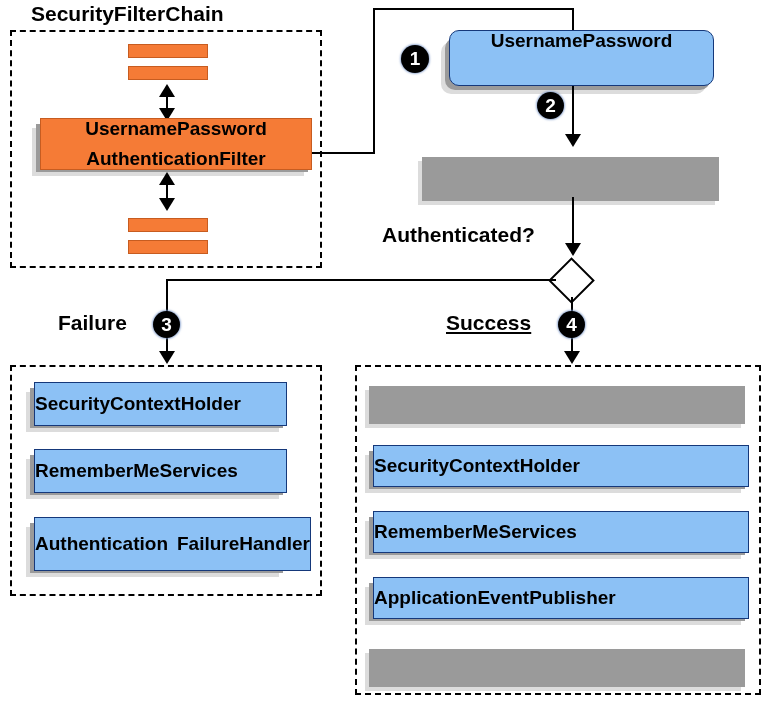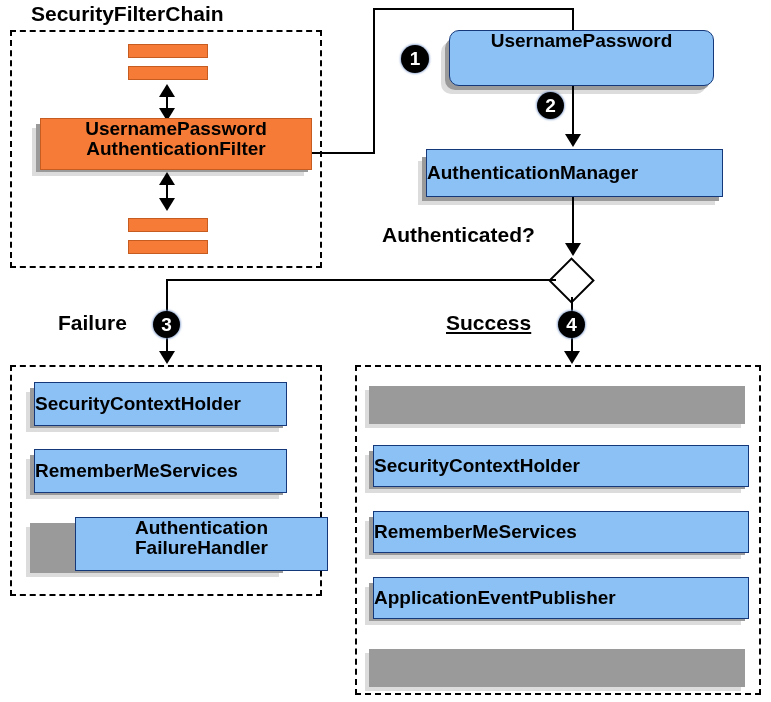--- a/index.html
+++ b/index.html
@@ -30,21 +30,21 @@
     white-space: nowrap;
     line-height: 1;
     margin-left: 19px;
   }
   
   .node {
     position: absolute;
     box-sizing: border-box;
     display: flex;
     align-items: center;
-    justify-content: flex-start;
+    justify-content: space-between;
     text-align: center;
     font-weight: bold;
     color: #000000;
     line-height: 1.04;
     z-index: 4;
   }
   .node-blue {
     background: #8CC1F5;
     border: 1px solid #15387A;
     font-size: 19px;
@@ -177,23 +177,20 @@
     <span>UsernamePassword</span>
   </div>
 
   <div class="line-v" style="left:572px; top:86px; height:50px;"></div>
   <div class="arrow-down" style="left:565px; top:134px;"></div>
 
   <div class="badge" style="left:537px; top:92px; width:27px; height:27px; font-size:19px;">2</div>
 
   <div class="shadow-light" style="left:418px; top:161px; width:297px; height:44px;"></div>
   <div class="shadow-dark" style="left:422px; top:157px; width:297px; height:44px;"></div>
-  <div class="node node-blue" style="left:426px; top:149px; width:297px; height:48px;">
-    <span>AuthenticationManager</span>
-  </div>
 
   <div class="line-v" style="left:572px; top:197px; height:48px;"></div>
   <div class="arrow-down" style="left:565px; top:243px;"></div>
 
   <div class="label" style="left:382px; top:224px;">Authenticated?</div>
 
   <div class="diamond" style="left:555px; top:264px; width:33px; height:33px;"></div>
 
   <div class="line-h" style="left:166px; top:279px; width:390px;"></div>
   <div class="line-v" style="left:166px; top:279px; height:74px;"></div>
@@ -211,21 +208,21 @@
   </div>
 
   <div class="shadow-light" style="left:26px; top:459px; width:253px; height:40px;"></div>
   <div class="shadow-dark" style="left:30px; top:455px; width:253px; height:40px;"></div>
   <div class="node node-blue" style="left:34px; top:449px; width:253px; height:44px;">
     <span>RememberMeServices</span>
   </div>
 
   <div class="shadow-light" style="left:26px; top:527px; width:253px; height:50px;"></div>
   <div class="shadow-dark" style="left:30px; top:523px; width:253px; height:50px;"></div>
-  <div class="node node-blue" style="left:34px; top:517px; width:253px; height:54px; flex-direction:column;margin-left:41px;">
+  <div class="node node-blue" style="left:34px; top:517px; width:277px; height:54px; flex-direction:row;">
     <span>Authentication</span>
     <span>FailureHandler</span>
   </div>
 
   <div class="line-v" style="left:571px; top:297px; height:56px;"></div>
   <div class="arrow-down" style="left:564px; top:351px;"></div>
 
   <div class="label" style="left:446px; top:312px;text-decoration:underline;">Success</div>
   <div class="badge" style="left:558px; top:311px; width:27px; height:27px; font-size:19px;">4</div>
 

